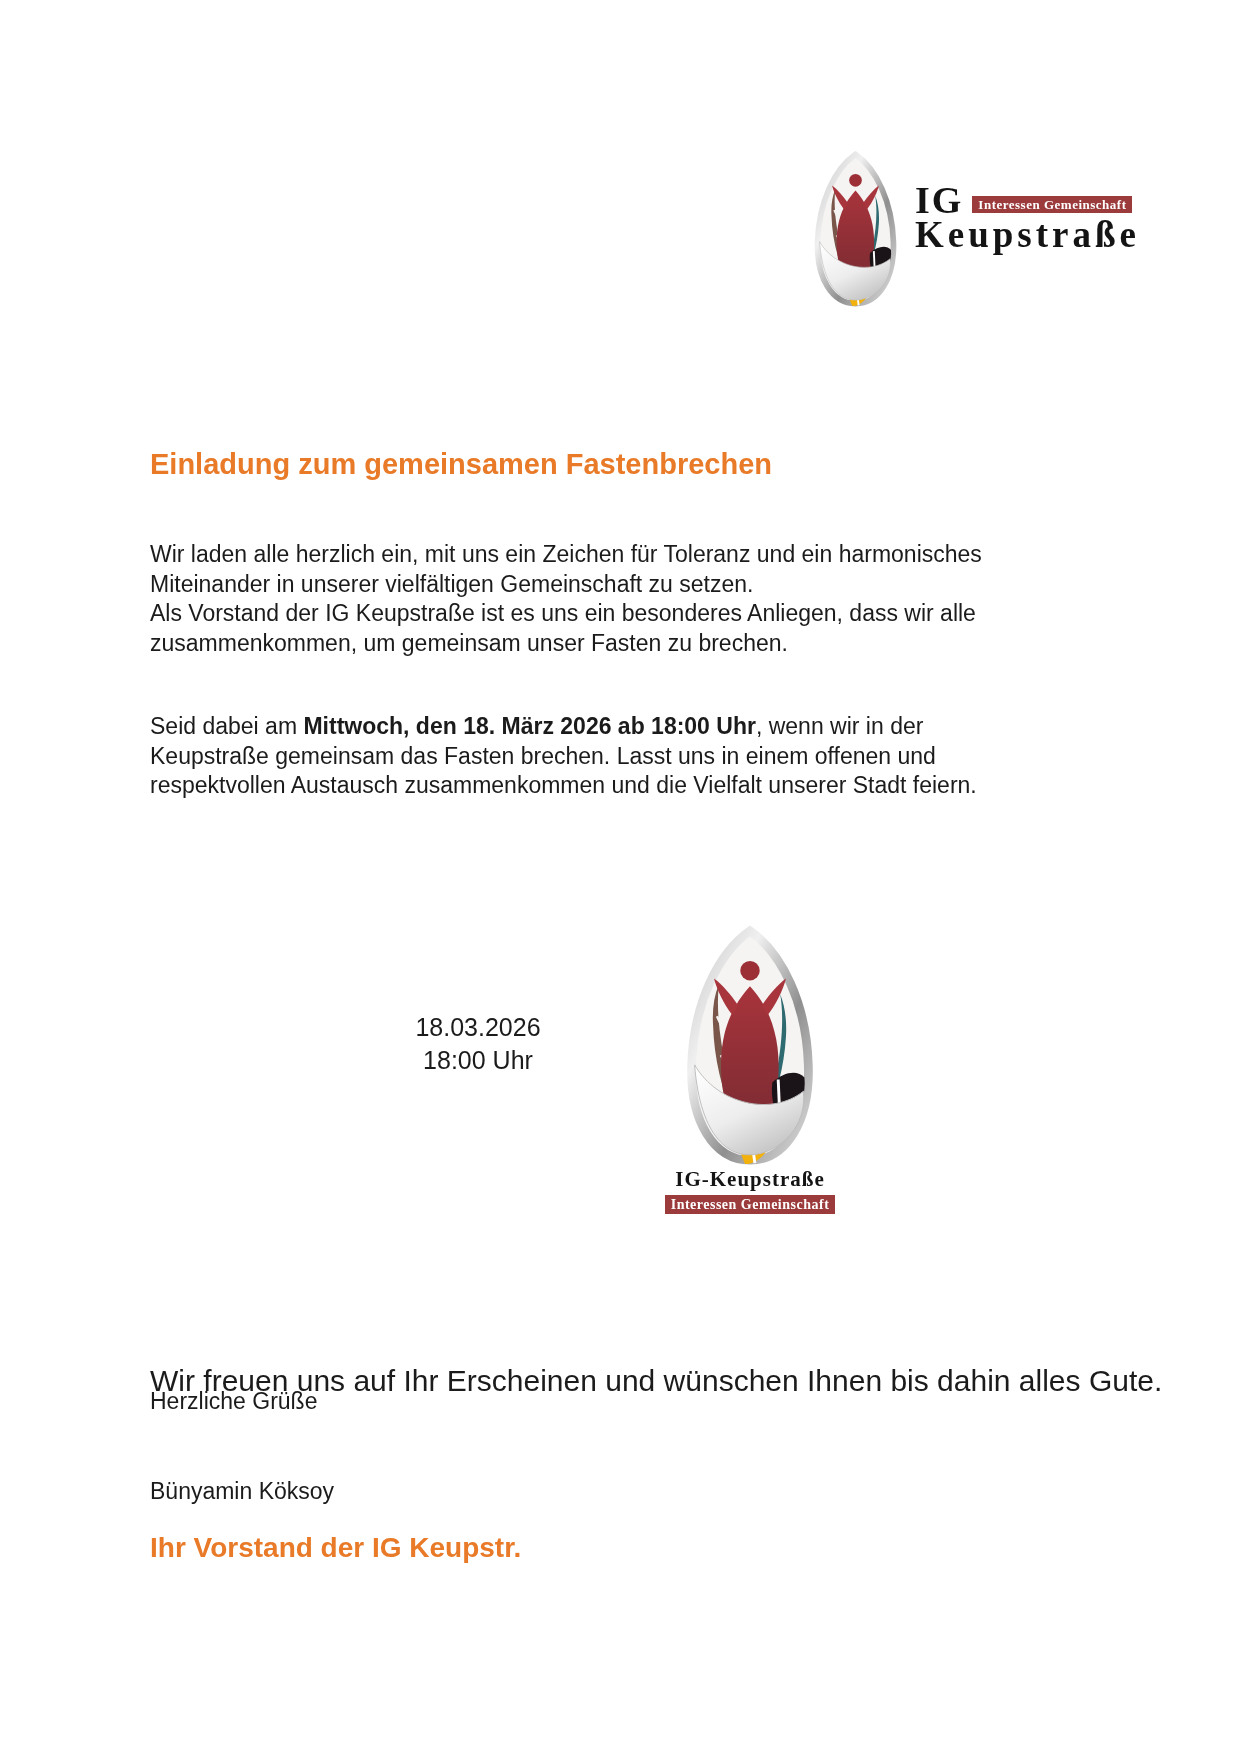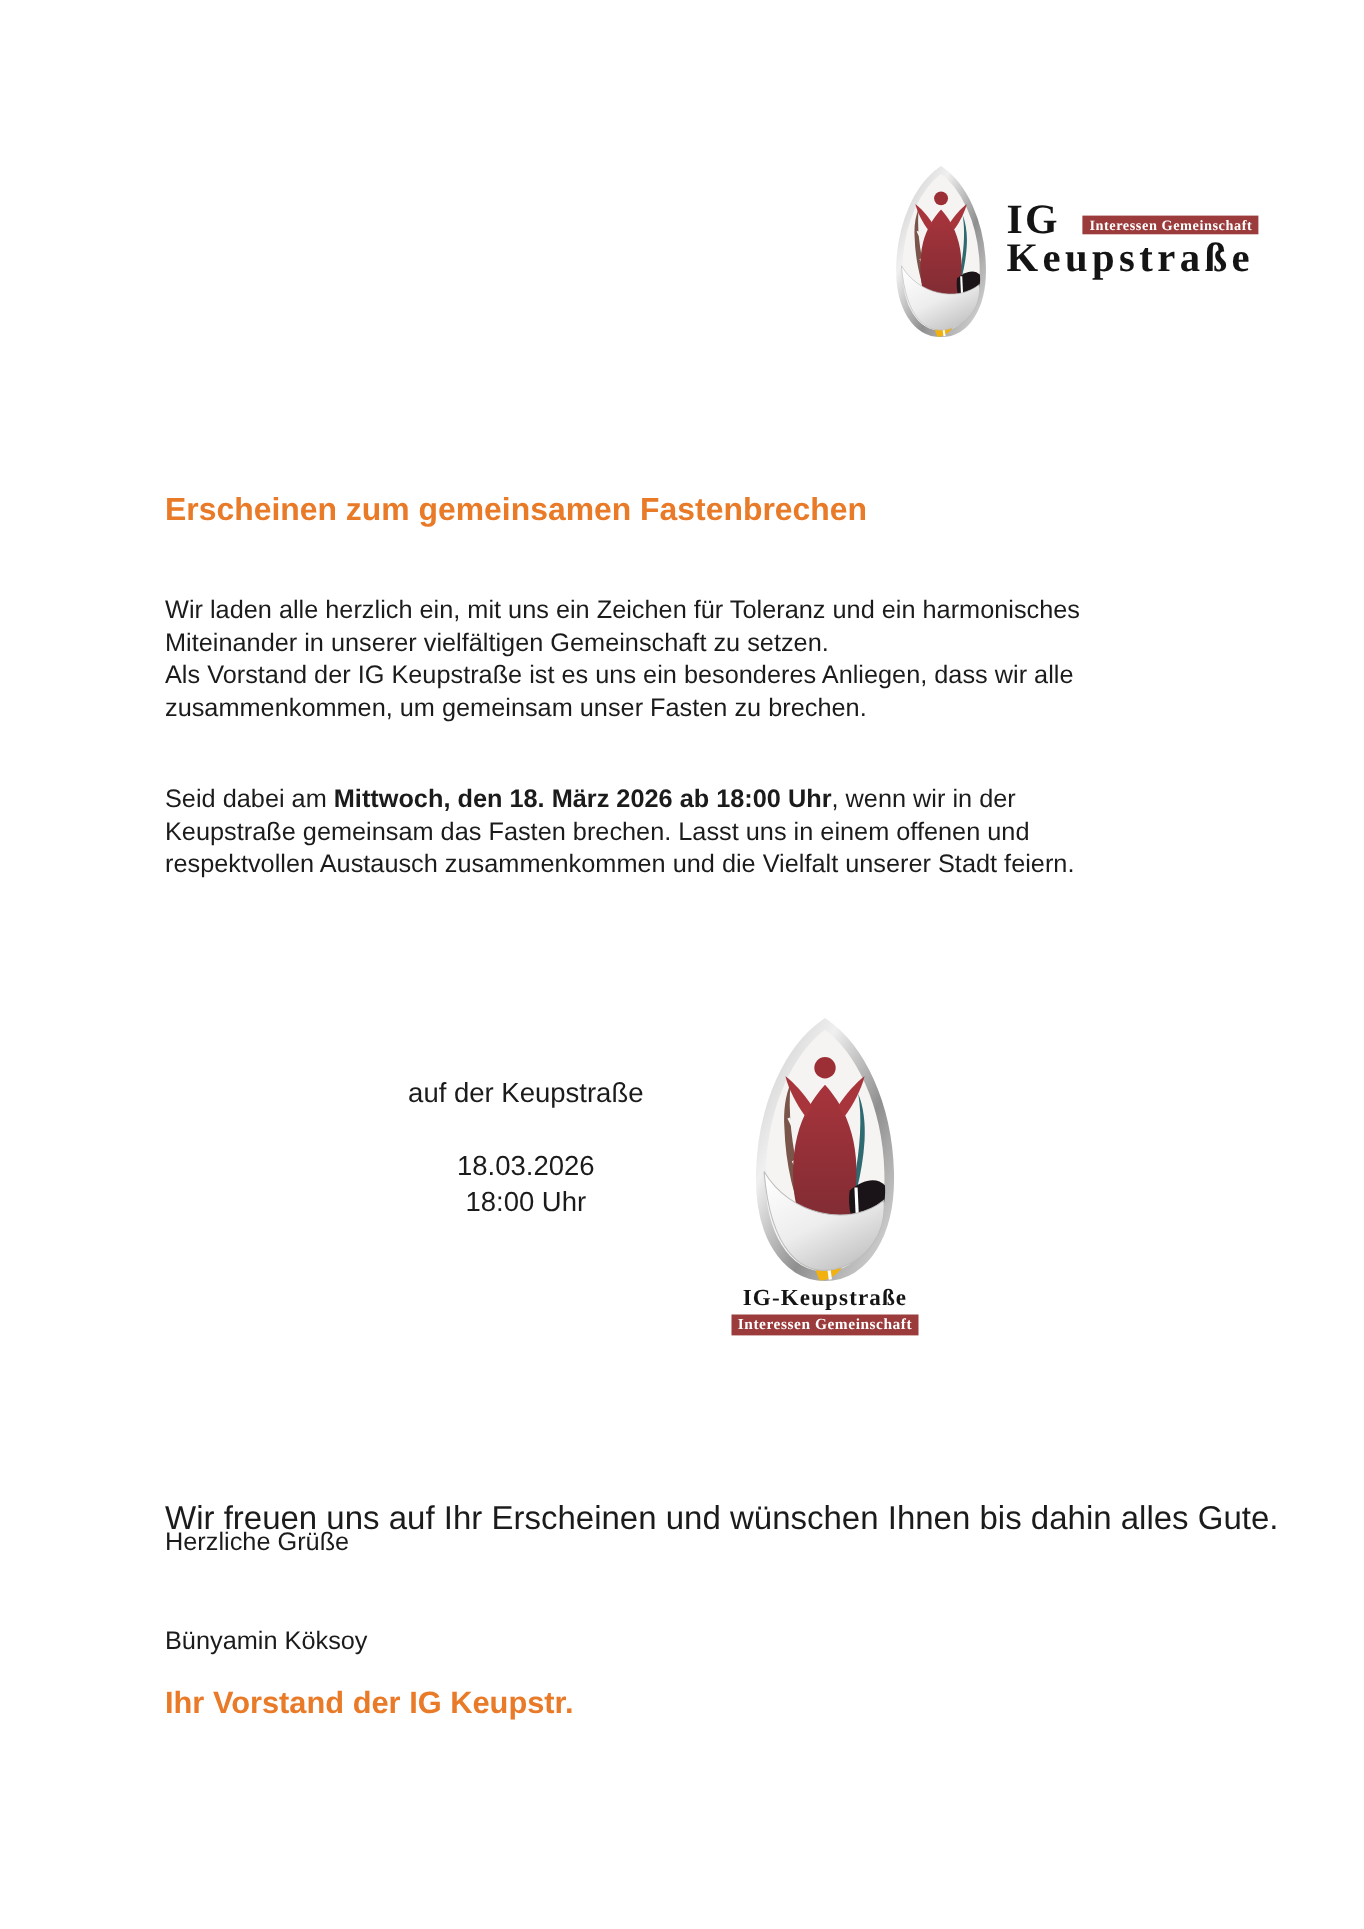--- a/index.html
+++ b/index.html
@@ -20,21 +20,21 @@
   .event-date { margin-top:33px; }
 
   .thanks    { left:150px; top:1364px; font-size:30px; }
   .greeting  { left:150px; top:1388px; font-size:23px; }
   .signature { left:150px; top:1478px; font-size:23px; }
   .board     { left:150px; top:1532px; font-size:28px; font-weight:bold; color:#E87A28; }
 
   
   .logo-header { left:808px; top:150px; display:flex; gap:12px; }
   .logo-header .text-col { padding-top:34px; }
-  .lg-row { display:flex; align-items:flex-end; gap:21px; }
+  .lg-row { display:flex; align-items:flex-end; gap:9px; }
   .serifbold { font-family:"Liberation Serif", serif; font-weight:bold; color:#141414; }
   .lg-ig   { font-size:38px; line-height:32px; letter-spacing:2px; }
   .lg-name { font-size:37px; line-height:37px; letter-spacing:4px; margin-top:0; }
   .badge { background:#9B3B3B; color:#ffffff; font-family:"Liberation Serif", serif;
            font-weight:bold; white-space:nowrap; }
   .badge-sm { font-size:13px; line-height:17px; padding:0 6px; margin-bottom:3px; letter-spacing:0.5px; }
 
   .logo-center { left:660px; top:924px; width:180px; text-align:center; }
   .lc-name  { font-size:21px; line-height:24px; letter-spacing:1px; margin-top:0; }
   .badge-lg { display:inline-block; font-size:14px; line-height:19px; padding:0 6px;
@@ -92,33 +92,32 @@
     </svg>
     <div class="text-col">
       <div class="lg-row">
         <span class="serifbold lg-ig">IG</span>
         <span class="badge badge-sm">Interessen Gemeinschaft</span>
       </div>
       <div class="serifbold lg-name">Keupstraße</div>
     </div>
   </div>
 
-  <h1 class="abs doc-title">Erscheinen zum gemeinsamen Fastenbrechen</h1>
+  <h1 class="abs doc-title">Einladung zum gemeinsamen Fastenbrechen</h1>
 
   <p class="abs bodytext para1">Wir laden alle herzlich ein, mit uns ein Zeichen für Toleranz und ein harmonisches
 Miteinander in unserer vielfältigen Gemeinschaft zu setzen.
 Als Vorstand der IG Keupstraße ist es uns ein besonderes Anliegen, dass wir alle
 zusammenkommen, um gemeinsam unser Fasten zu brechen.</p>
 
   <p class="abs bodytext para2"><span>Seid dabei am </span><b>Mittwoch, den 18. März 2026 ab 18:00 Uhr</b><span>, wenn wir in der
 Keupstraße gemeinsam das Fasten brechen. Lasst uns in einem offenen und
 respektvollen Austausch zusammenkommen und die Vielfalt unserer Stadt feiern.</span></p>
 
   <div class="abs event-block">
-    <div>auf der Keupstraße</div>
     <div class="event-date">18.03.2026</div>
     <div>18:00 Uhr</div>
   </div>
 
   <div class="abs logo-center">
     <svg class="emblem" width="146" height="243" viewBox="0 0 150 250">
       <use href="#emblem"></use>
     </svg>
     <div class="serifbold lc-name">IG-Keupstraße</div>
     <span class="badge badge-lg">Interessen Gemeinschaft</span>

